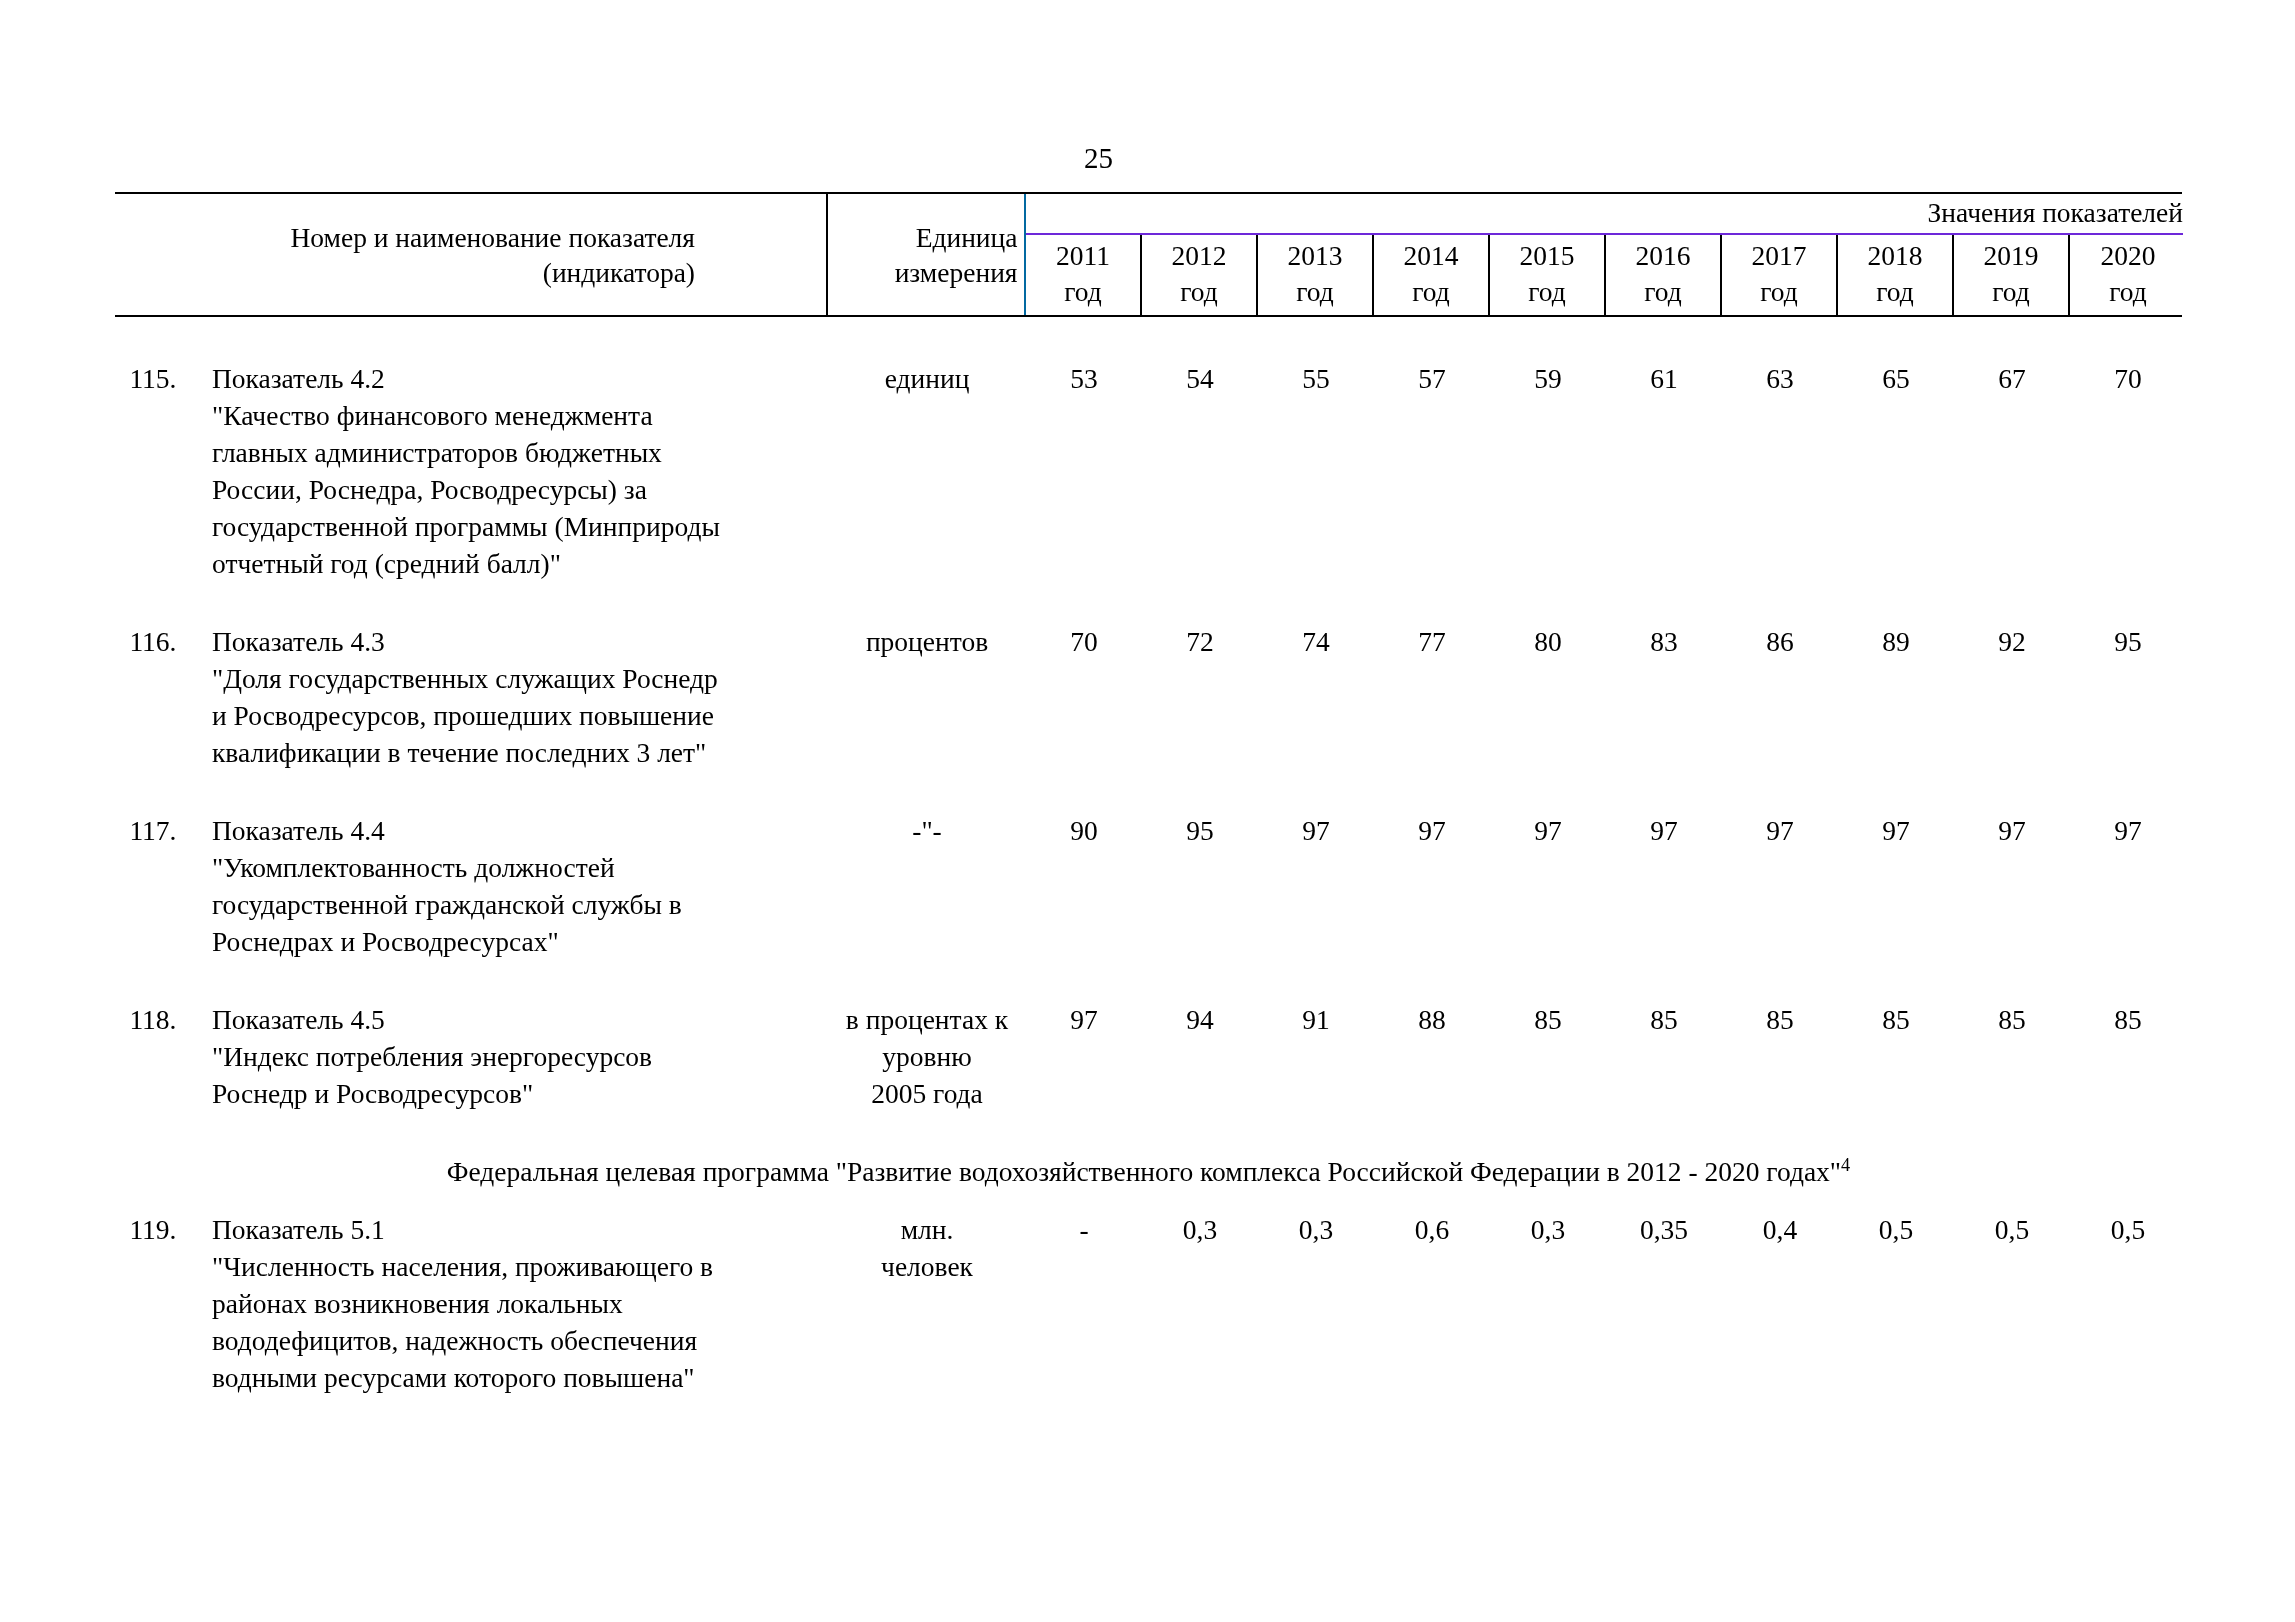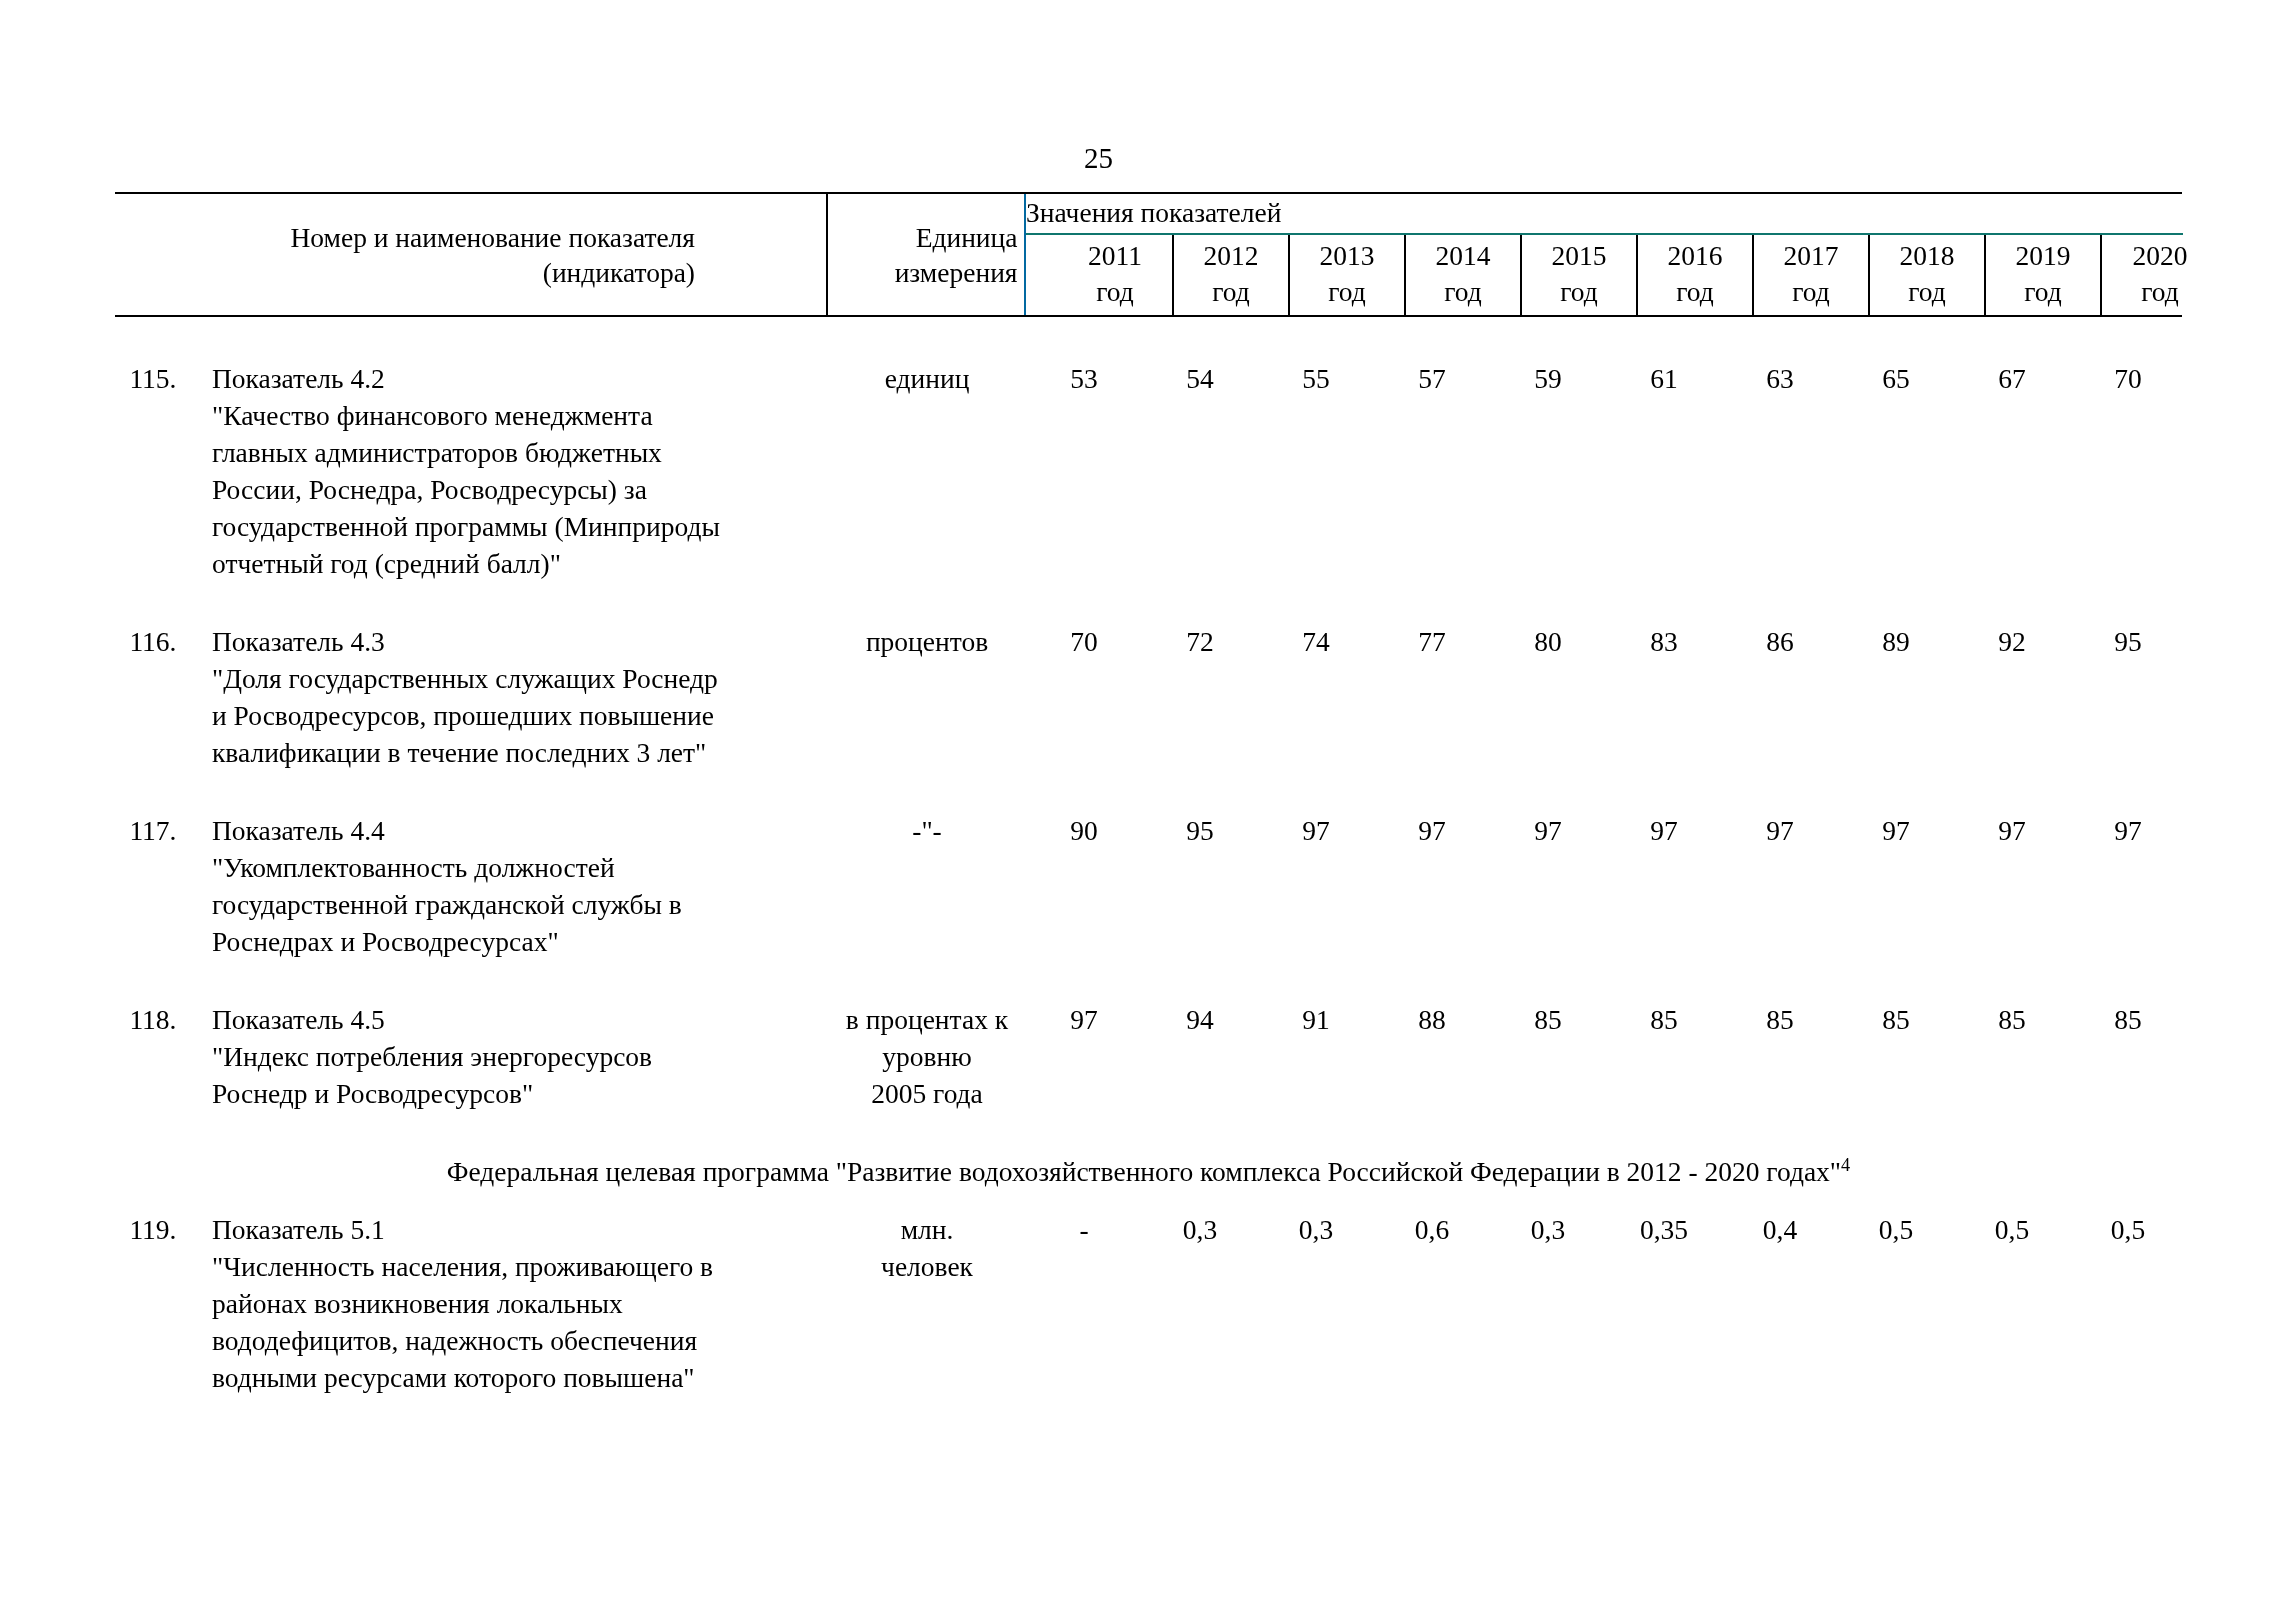--- a/index.html
+++ b/index.html
@@ -47,30 +47,29 @@
   }
   .h-indicator {
     border-right: 2px solid #000;
     padding: 0 131px;
   }
   .h-unit {
     border-right: 2px solid #0369a1;
     padding: 0 6.5px;
   }
   .h-values-title {
-    text-align: left;
+    text-align: right;
     height: 39px;
     line-height: 37px;
-    border-bottom: 2px solid #0f766e;
+    border-bottom: 2px solid #6d28d9;
   }
   .h-years {
     display: grid;
     grid-template-columns: repeat(10, 116px);
     height: 80px;
-    margin-left: 32px;
   }
   .h-year {
     border-right: 2px solid #000;
     text-align: center;
     line-height: 36px;
     padding-top: 3.3px;
     box-sizing: border-box;
   }
   .h-year:last-child {
     border-right: none;

